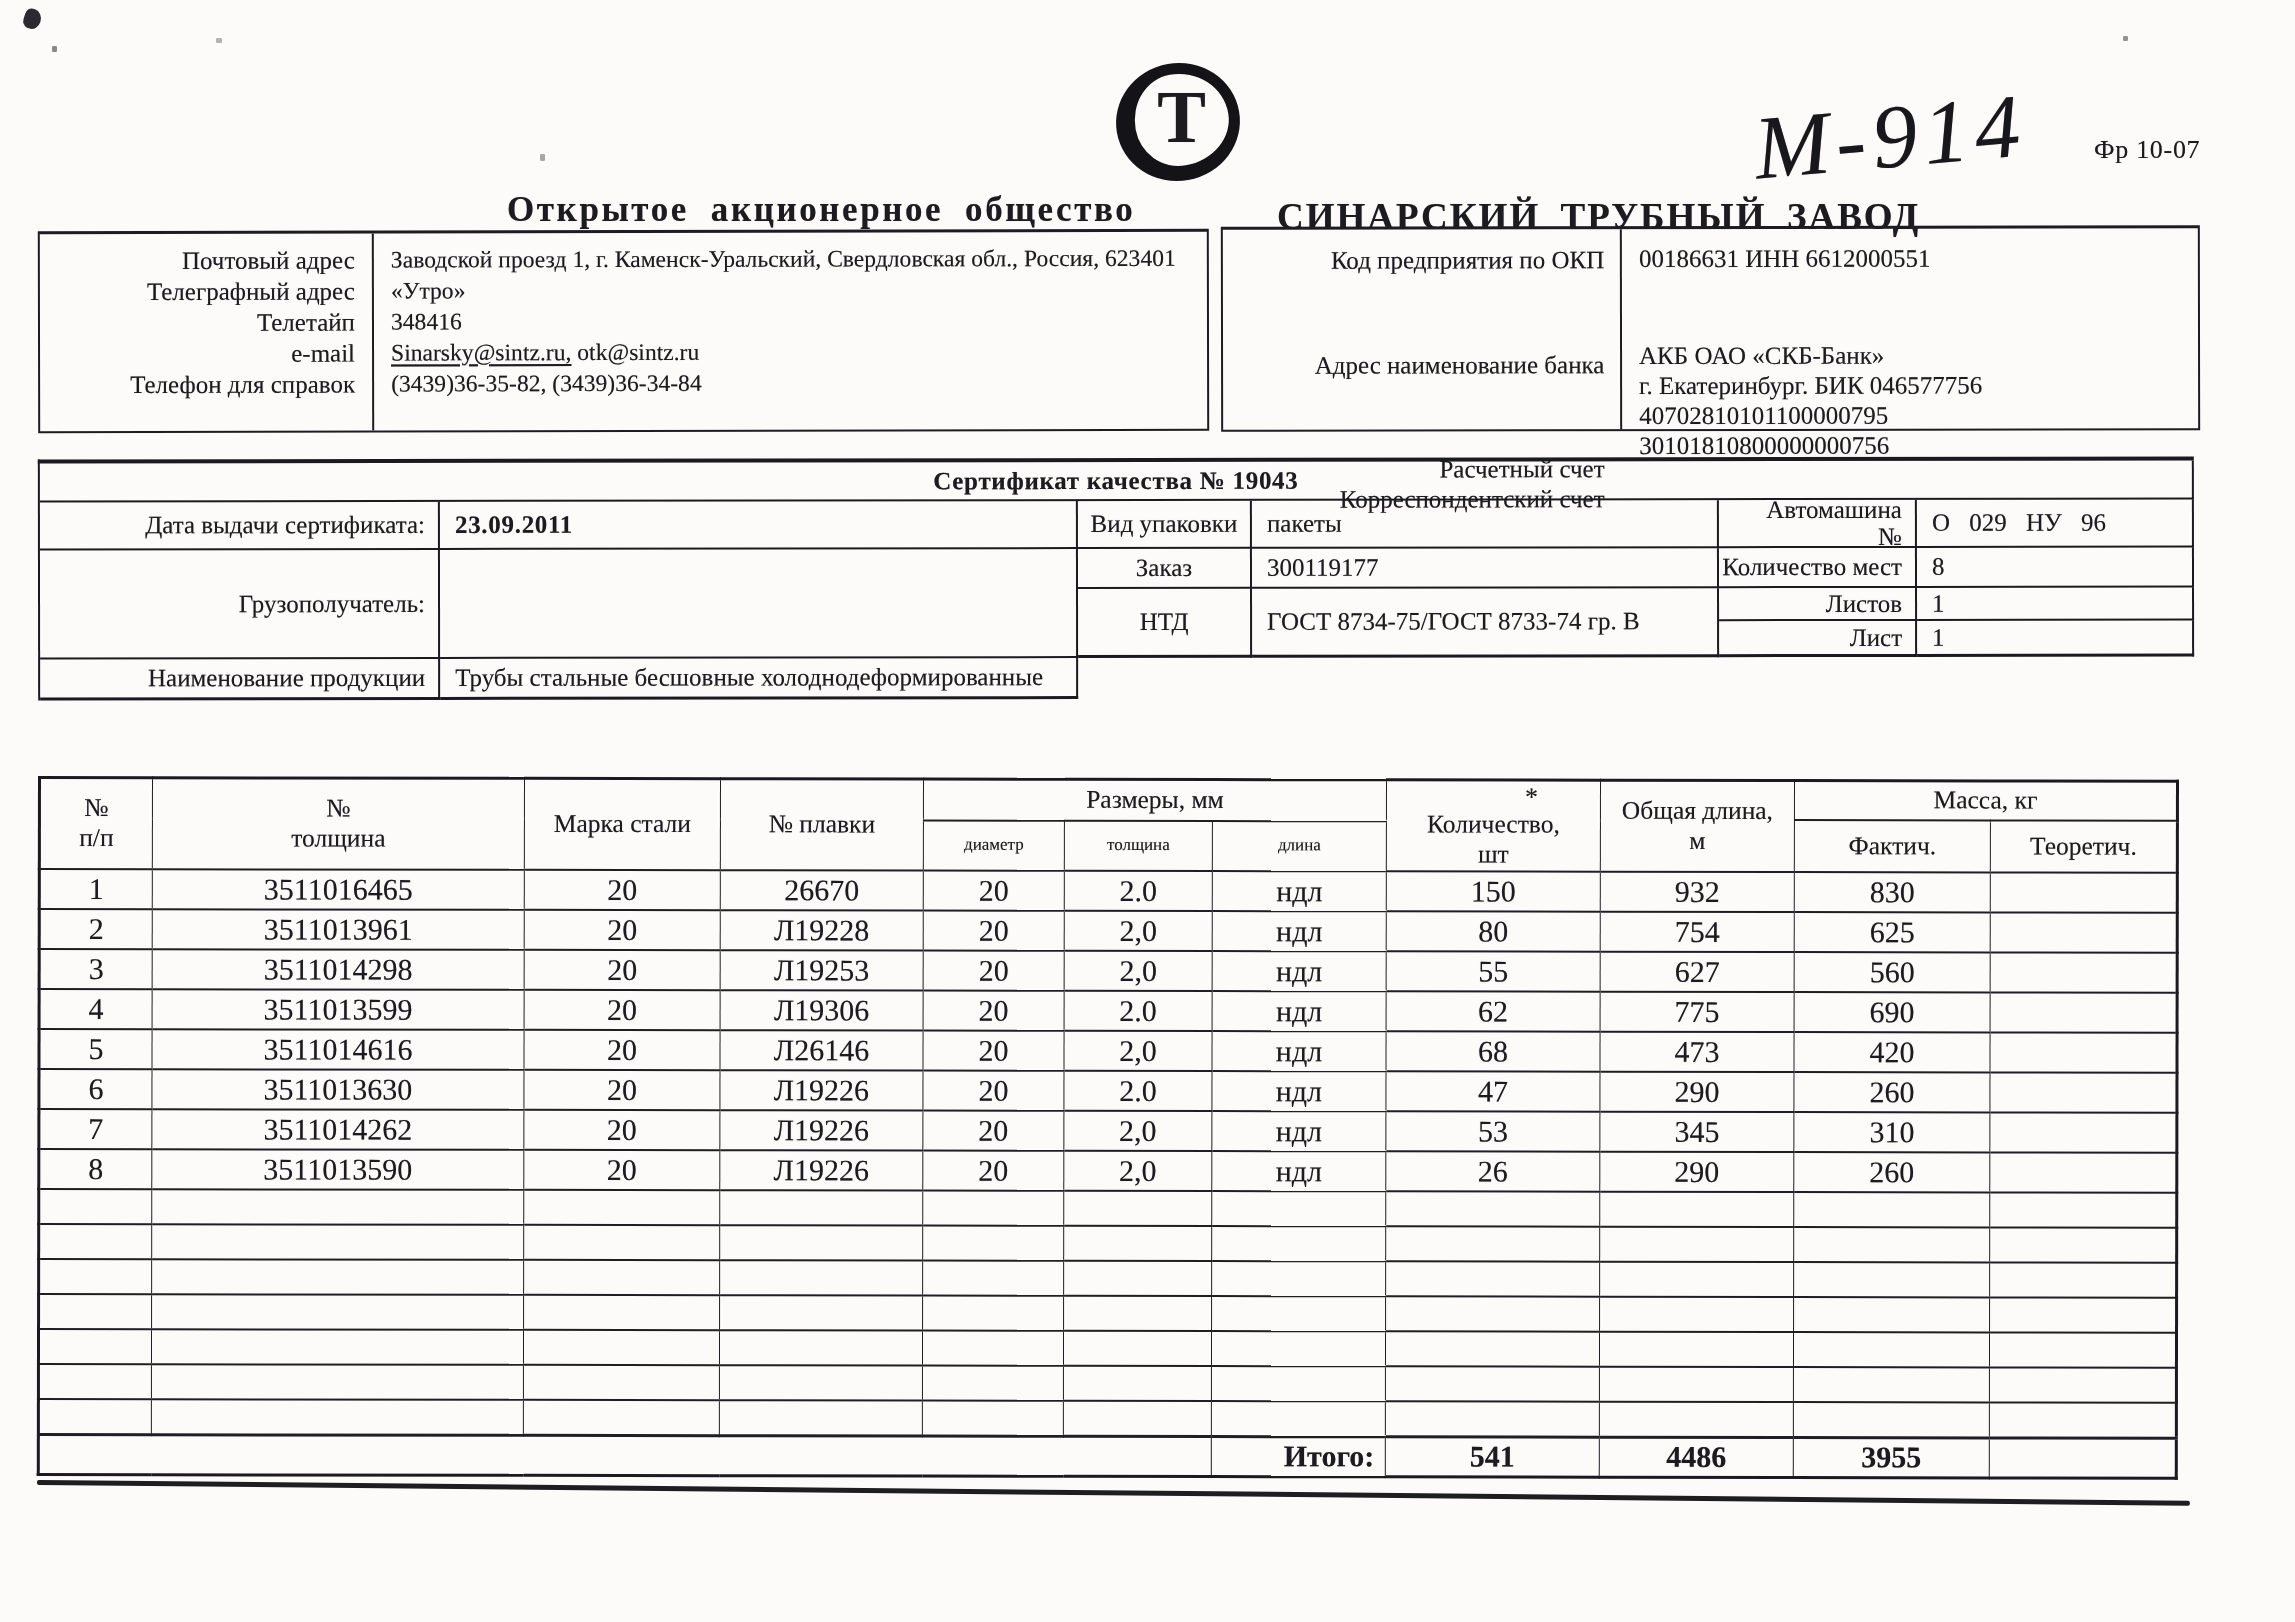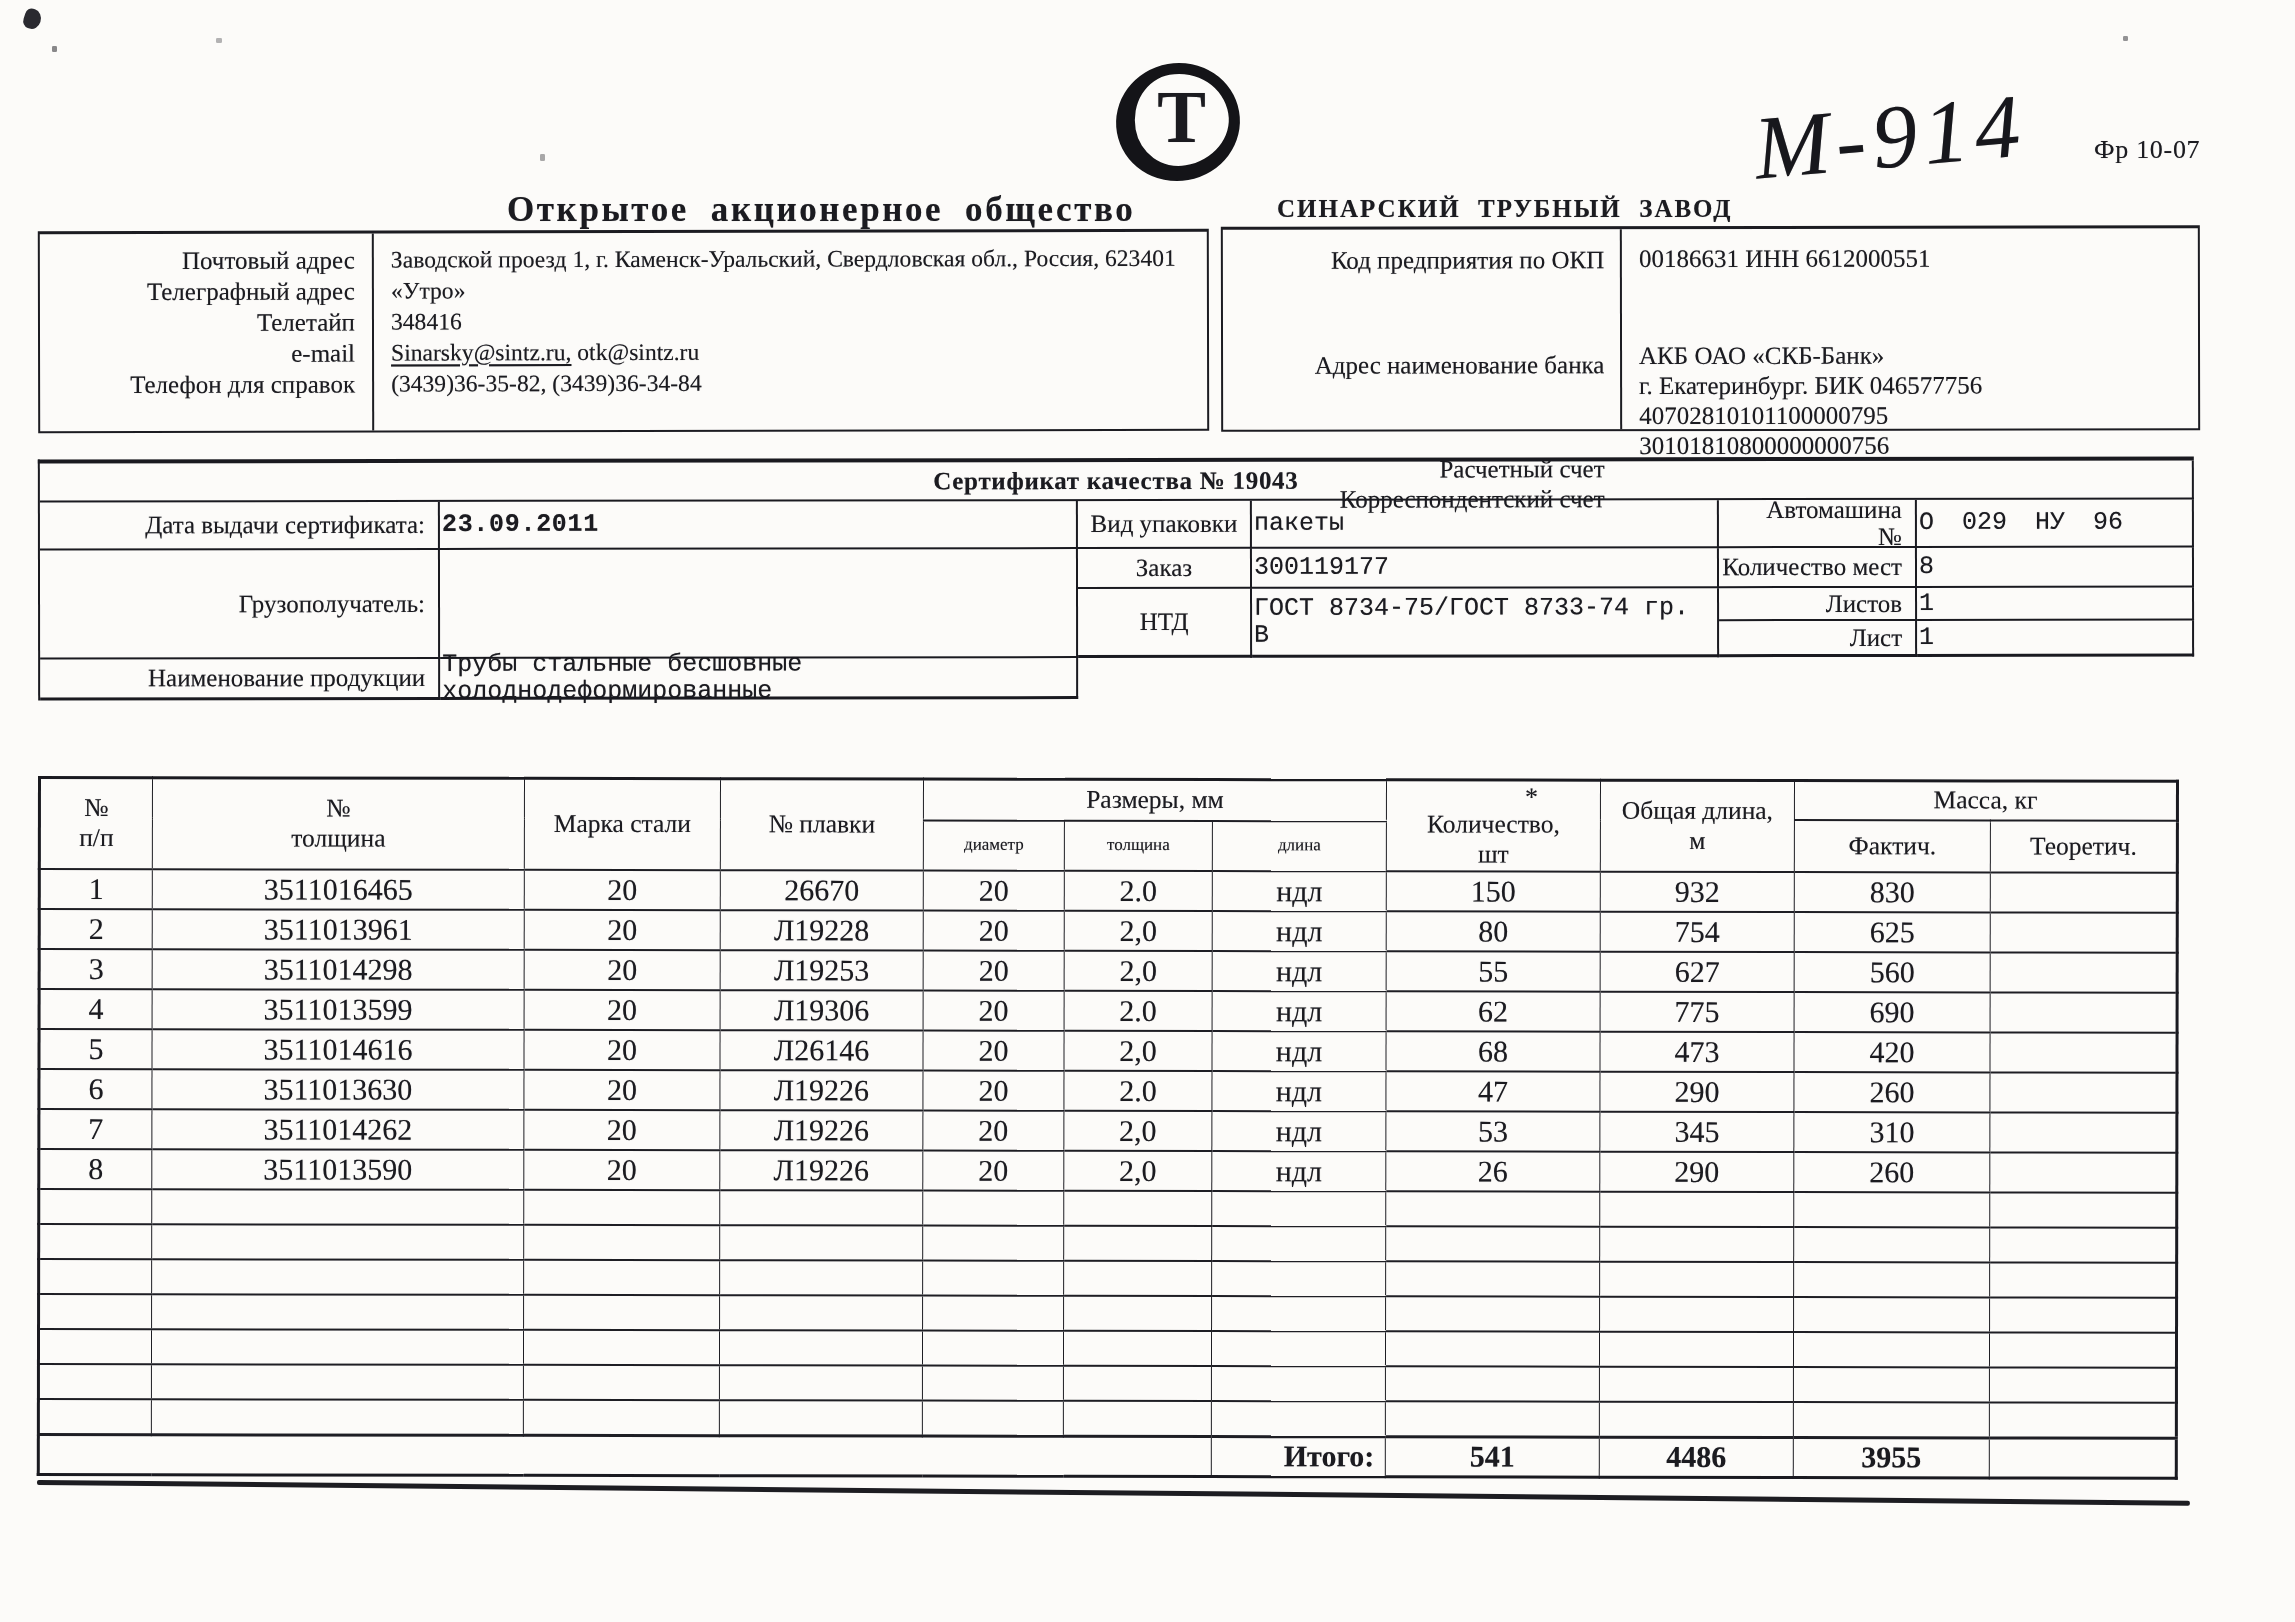--- a/index.html
+++ b/index.html
@@ -19,21 +19,21 @@
     transform:rotate(0.55deg);transform-origin:left center;border-radius:2px;}
   
   .logo{position:absolute;left:1116px;top:63px;width:124px;height:118px;
     border:11px solid #141418;border-left-width:19.6px;border-bottom-width:15.7px;border-radius:50%;
     transform:rotate(-10deg);display:flex;align-items:center;justify-content:center;box-sizing:border-box;}
   .logo-letter{font-size:73px;font-weight:bold;transform:rotate(10deg);line-height:1;margin-top:-3.9px;}
   .hw-mark{position:absolute;left:1754px;top:85px;font-size:90px;font-style:italic;
     letter-spacing:6.5px;transform:rotate(-5deg);color:#17171c;font-weight:400;}
   .form-code{position:absolute;left:2094px;top:135px;font-size:26px;letter-spacing:0.7px;}
   .org-type{position:absolute;left:507px;top:190px;font-size:35px;font-weight:bold;letter-spacing:2.6px;word-spacing:10.5px;}
-  .org-name{position:absolute;left:1277px;top:195px;font-size:25px;font-weight:bold;letter-spacing:2px;word-spacing:9.2px;}
+  .org-name{position:absolute;left:1277px;top:195px;font-size:37px;font-weight:bold;letter-spacing:2px;word-spacing:9.2px;}
   
   .cbox{position:absolute;display:flex;border:2.6px solid #1c1c22;border-top-width:3.9px;box-sizing:border-box;background:transparent;}
   .contact-box{left:38px;top:230px;width:1171px;height:202px;transform:rotate(-0.12deg);}
   .bank-box{left:1221px;top:226px;width:979px;height:205px;transform:rotate(-0.1deg);}
   .cbox-labels{box-sizing:border-box;text-align:right;}
   .cbox-values{box-sizing:border-box;border-left:2px solid #1c1c22;}
   .contact-box .cbox-labels{width:332px;padding:10.5px 17px 0 0;}
   .contact-box .cbox-values{flex:1;padding:10.5px 0 0 17px;}
   .contact-box .line{line-height:31px;font-size:25px;white-space:nowrap;}
   .contact-box .cbox-values .line{font-size:23.6px;}
@@ -47,21 +47,21 @@
   .cert{position:absolute;left:38px;top:458px;display:grid;
     grid-template-columns:400px 638px 174px 467px 198px 277px;
     grid-template-rows:39px 48px 40px 33px 36px 41px;
     border-top:4.6px solid #1a1a20;border-left:2px solid #1a1a20;transform:rotate(-0.08deg);}
   .cert>div{border-right:2px solid #1a1a20;border-bottom:2.6px solid #1a1a20;
     display:flex;align-items:center;font-size:25px;box-sizing:border-box;line-height:1.1;}
   .cg-title{grid-column:1/-1;grid-row:1;justify-content:center;font-weight:bold;font-size:29px;
     letter-spacing:0.7px;border-right-width:2.6px;border-bottom-width:3.3px;}
   .c-r{justify-content:flex-end;text-align:right;padding-right:13px;}
   .c-c{justify-content:center;text-align:center;}
-  .c-v{padding-left:2px;font-family:Liberation Mono, monospace;}
+  .c-v{padding-left:15px;}
   .edge{border-right-width:2.6px !important;}
   .bot{border-bottom-width:3.9px !important;}
   .cell-date-label{grid-column:1;grid-row:2;}
   .cell-date{grid-column:2;grid-row:2;font-weight:bold;font-size:26px;letter-spacing:0.7px;}
   .cell-vid-label{grid-column:3;grid-row:2;}
   .cell-vid{grid-column:4;grid-row:2;}
   .cell-avto-label{grid-column:5;grid-row:2;padding-left:36px;}
   .cell-avto{grid-column:6;grid-row:2;word-spacing:13px;}
   .cell-gruz-label{grid-column:1;grid-row:3/6;}
   .cell-gruz{grid-column:2;grid-row:3/6;}

